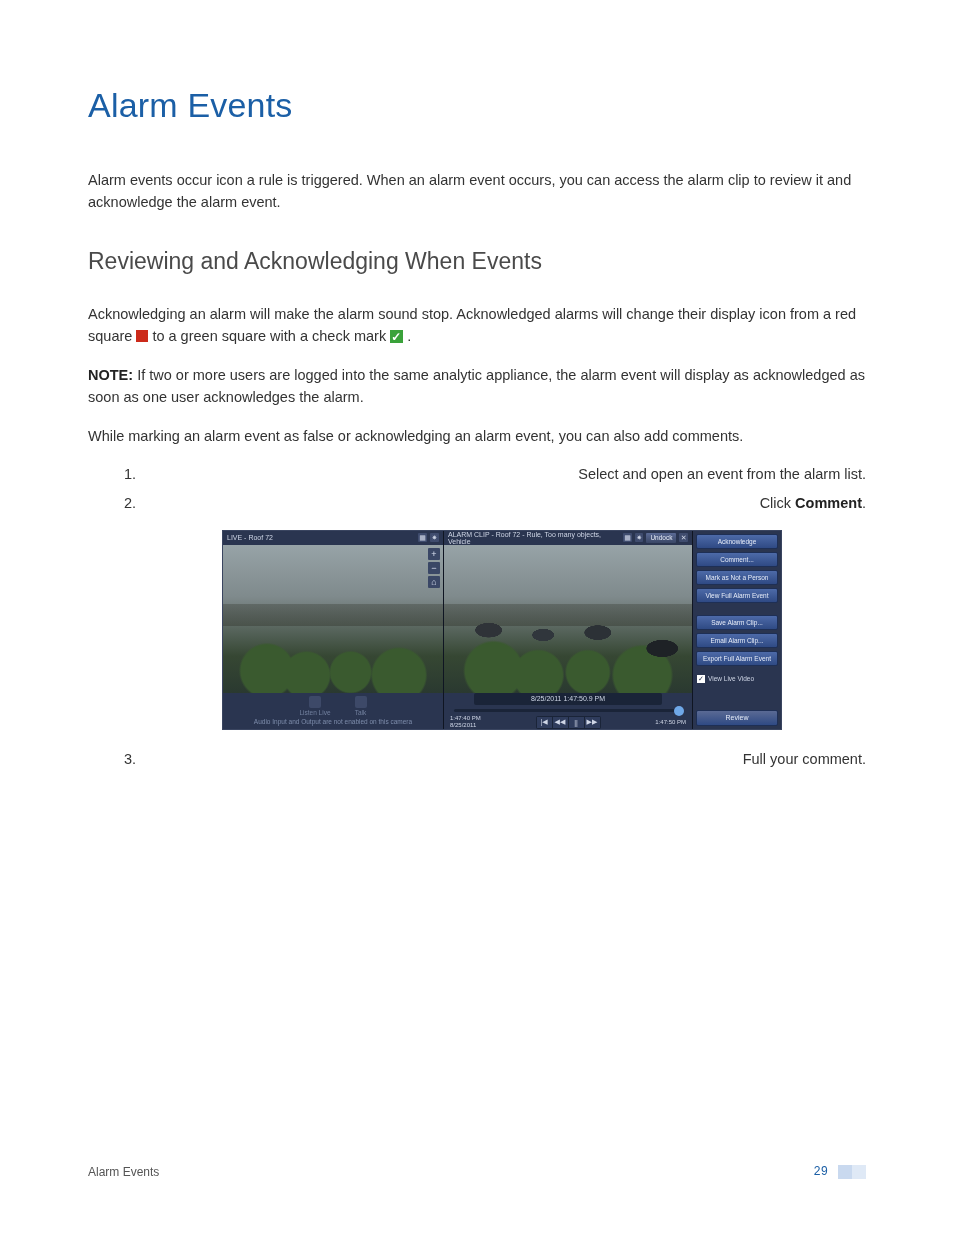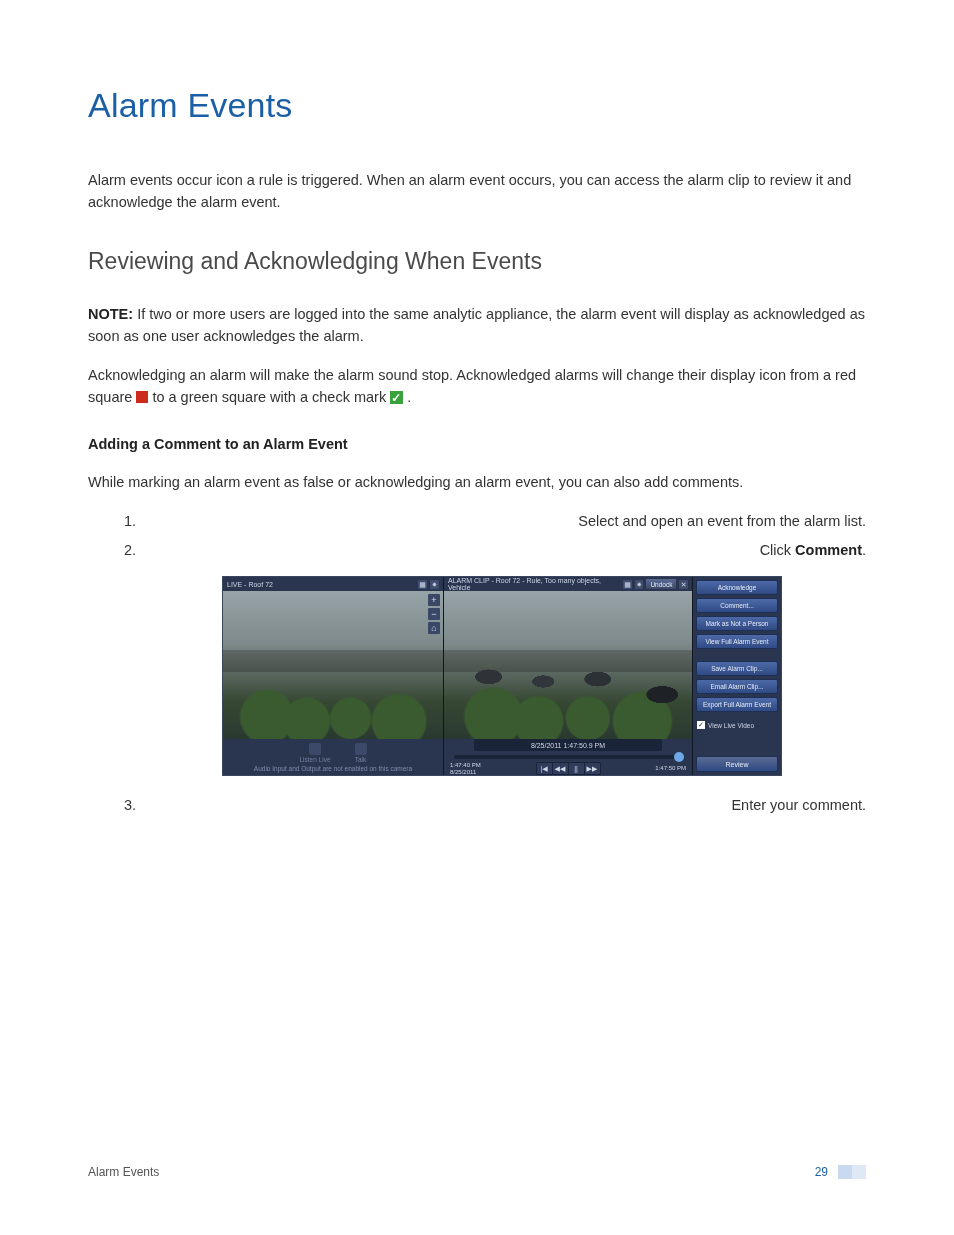--- a/index.html
+++ b/index.html
@@ -154,48 +154,45 @@
     position: absolute; left: 88px; right: 88px; bottom: 56px;
     display: flex; align-items: center; justify-content: space-between;
     font-size: 12px;
   }
   .footer .section { color: #555; }
   .footer .pgnum { color: #1b5fa6; }
   .footer .squares { display: flex; gap: 0; margin-left: 10px; }
   .footer .sq { width: 14px; height: 14px; }
   .footer .sq.a { background: #c9d9ef; }
   .footer .sq.b { background: #dfe9f6; }
-  .footer .right { display:flex; align-items:flex-end; }
+  .footer .right { display:flex; align-items:flex-end;font-family:Liberation Mono, monospace; }
 </style>
 </head>
 <body>
 
 <div class="page">
   <h1>Alarm Events</h1>
 
   <p>Alarm events occur icon a rule is triggered. When an alarm event occurs, you can access the alarm clip to review it and acknowledge the alarm event.</p>
 
   <h2>Reviewing and Acknowledging When Events</h2>
 
-
-  <p>
-    <strong>NOTE:</strong><span> If two or more users are logged into the same analytic appliance, the alarm event will display as acknowledged as soon as one user acknowledges the alarm.</span>
-  </p>
 
   <p>
     <span>Acknowledging an alarm will make the alarm sound stop. Acknowledged alarms will change their display icon from a red square </span>
     <span class="icon-red"></span>
     <span> to a green square with a check mark </span>
     <span class="icon-green"></span>
     <span>.</span>
   </p>
 
-  <p class="bold-head">
-    <strong>Adding a Comment to an Alarm Event</strong>
+  <p>
+    <strong>NOTE:</strong><span> If two or more users are logged into the same analytic appliance, the alarm event will display as acknowledged as soon as one user acknowledges the alarm.</span>
   </p>
+
 
   <p>While marking an alarm event as false or acknowledging an alarm event, you can also add comments.</p>
 
   <ol>
     <li>Select and open an event from the alarm list.</li>
     <li>
       <span>Click </span><strong>Comment</strong><span>.</span>
     </li>
   </ol>
 
@@ -280,21 +277,21 @@
         </div>
         <div class="spacer-vert"></div>
         <div class="review-area">
           <div class="review-btn">Review</div>
         </div>
       </div>
     </div>
   </div>
 
   <ol start="3">
-    <li>Enter your comment.</li>
+    <li>Full your comment.</li>
   </ol>
 </div>
 
 <div class="footer">
   <span class="section">Alarm Events</span>
   <span class="right">
     <span class="pgnum">29</span>
     <span class="squares">
       <span class="sq a"></span>
         <span class="sq b"></span>

